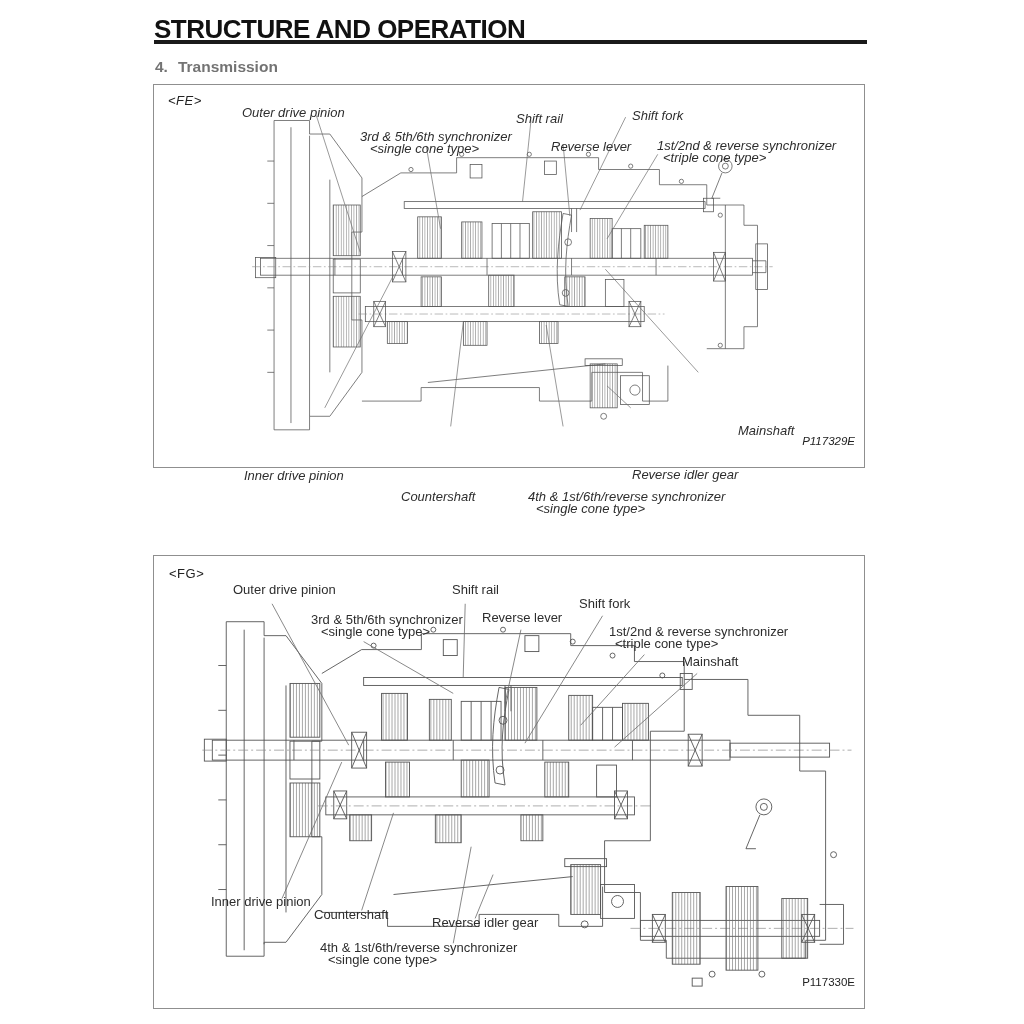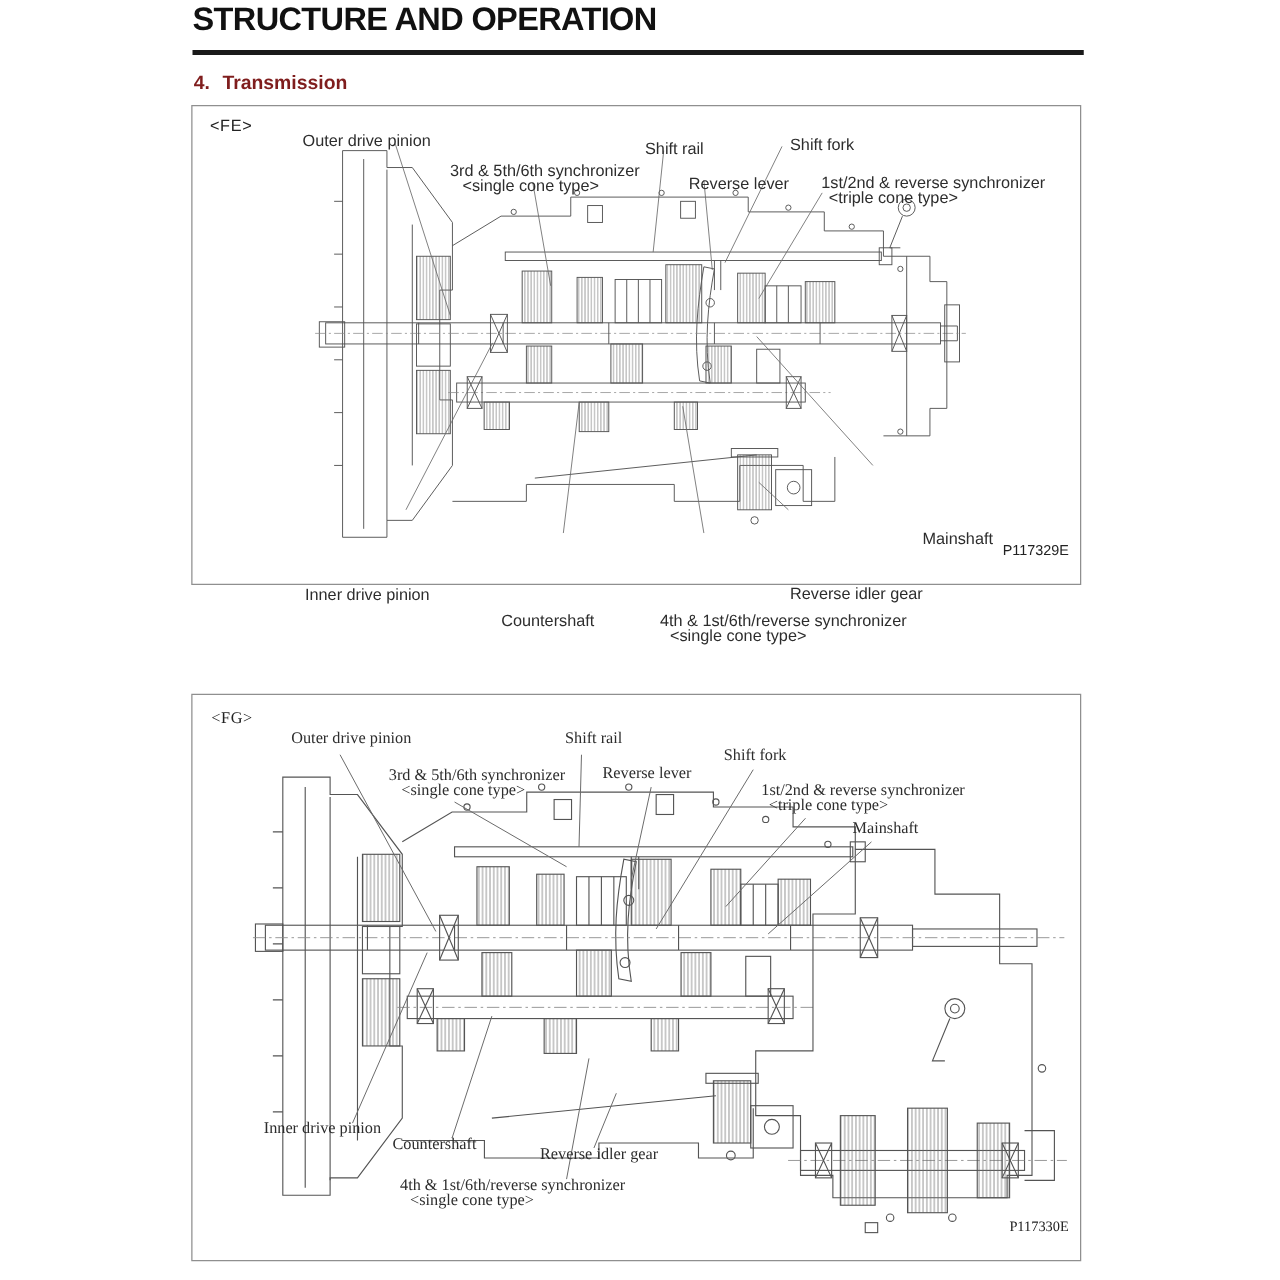--- a/index.html
+++ b/index.html
@@ -1,38 +1,38 @@
 <!DOCTYPE html>
 <html><head>
 <meta charset="utf-8">
 <style>
   html,body { margin:0; padding:0; background:#ffffff; }
   .page {
     position:relative; width:1024px; height:1024px; background:#ffffff;
     font-family:"Liberation Sans", sans-serif; color:#1a1a1a; overflow:hidden;
   }
   .page-title {
-    position:absolute; left:154px; top:0; margin:0;
+    position:absolute; left:154px; top:14px; margin:0;
     font-size:26px; font-weight:bold; letter-spacing:-0.5px; color:#111;
     font-family:"Liberation Sans", sans-serif;
   }
   .title-rule {
     position:absolute; left:154px; top:40px; width:713px; height:4px;
     background:#1a1a1a;
   }
   .section-heading {
-    position:absolute; left:155px; top:58px; font-size:15.5px; font-weight:bold; color:#7f1d1d;
+    position:absolute; left:155px; top:58px; font-size:15.5px; font-weight:bold; color:#737373;
   }
   .section-heading .num { margin-right:10px; }
   .figure-box {
     position:absolute; left:153px; width:712px;
     border:1px solid #8f8f8f; background:#ffffff; box-sizing:border-box;
   }
-  #fig-fe { top:84px;  height:384px; }
-  #fig-fg { top:555px; height:454px;font-family:Liberation Serif, serif; }
+  #fig-fe { top:84px;  height:384px;font-style:italic; }
+  #fig-fg { top:555px; height:454px; }
   .art { position:absolute; left:0; top:0; width:100%; height:100%; }
   .fig-tag {
     position:absolute; font-size:13px; color:#222; letter-spacing:0.5px; white-space:nowrap;
   }
   .lbl {
     position:absolute; font-size:13px; line-height:11.5px; color:#2d2d2d;
     white-space:nowrap;
   }
   .lbl .l2 { display:block; }
   .fig-code {

